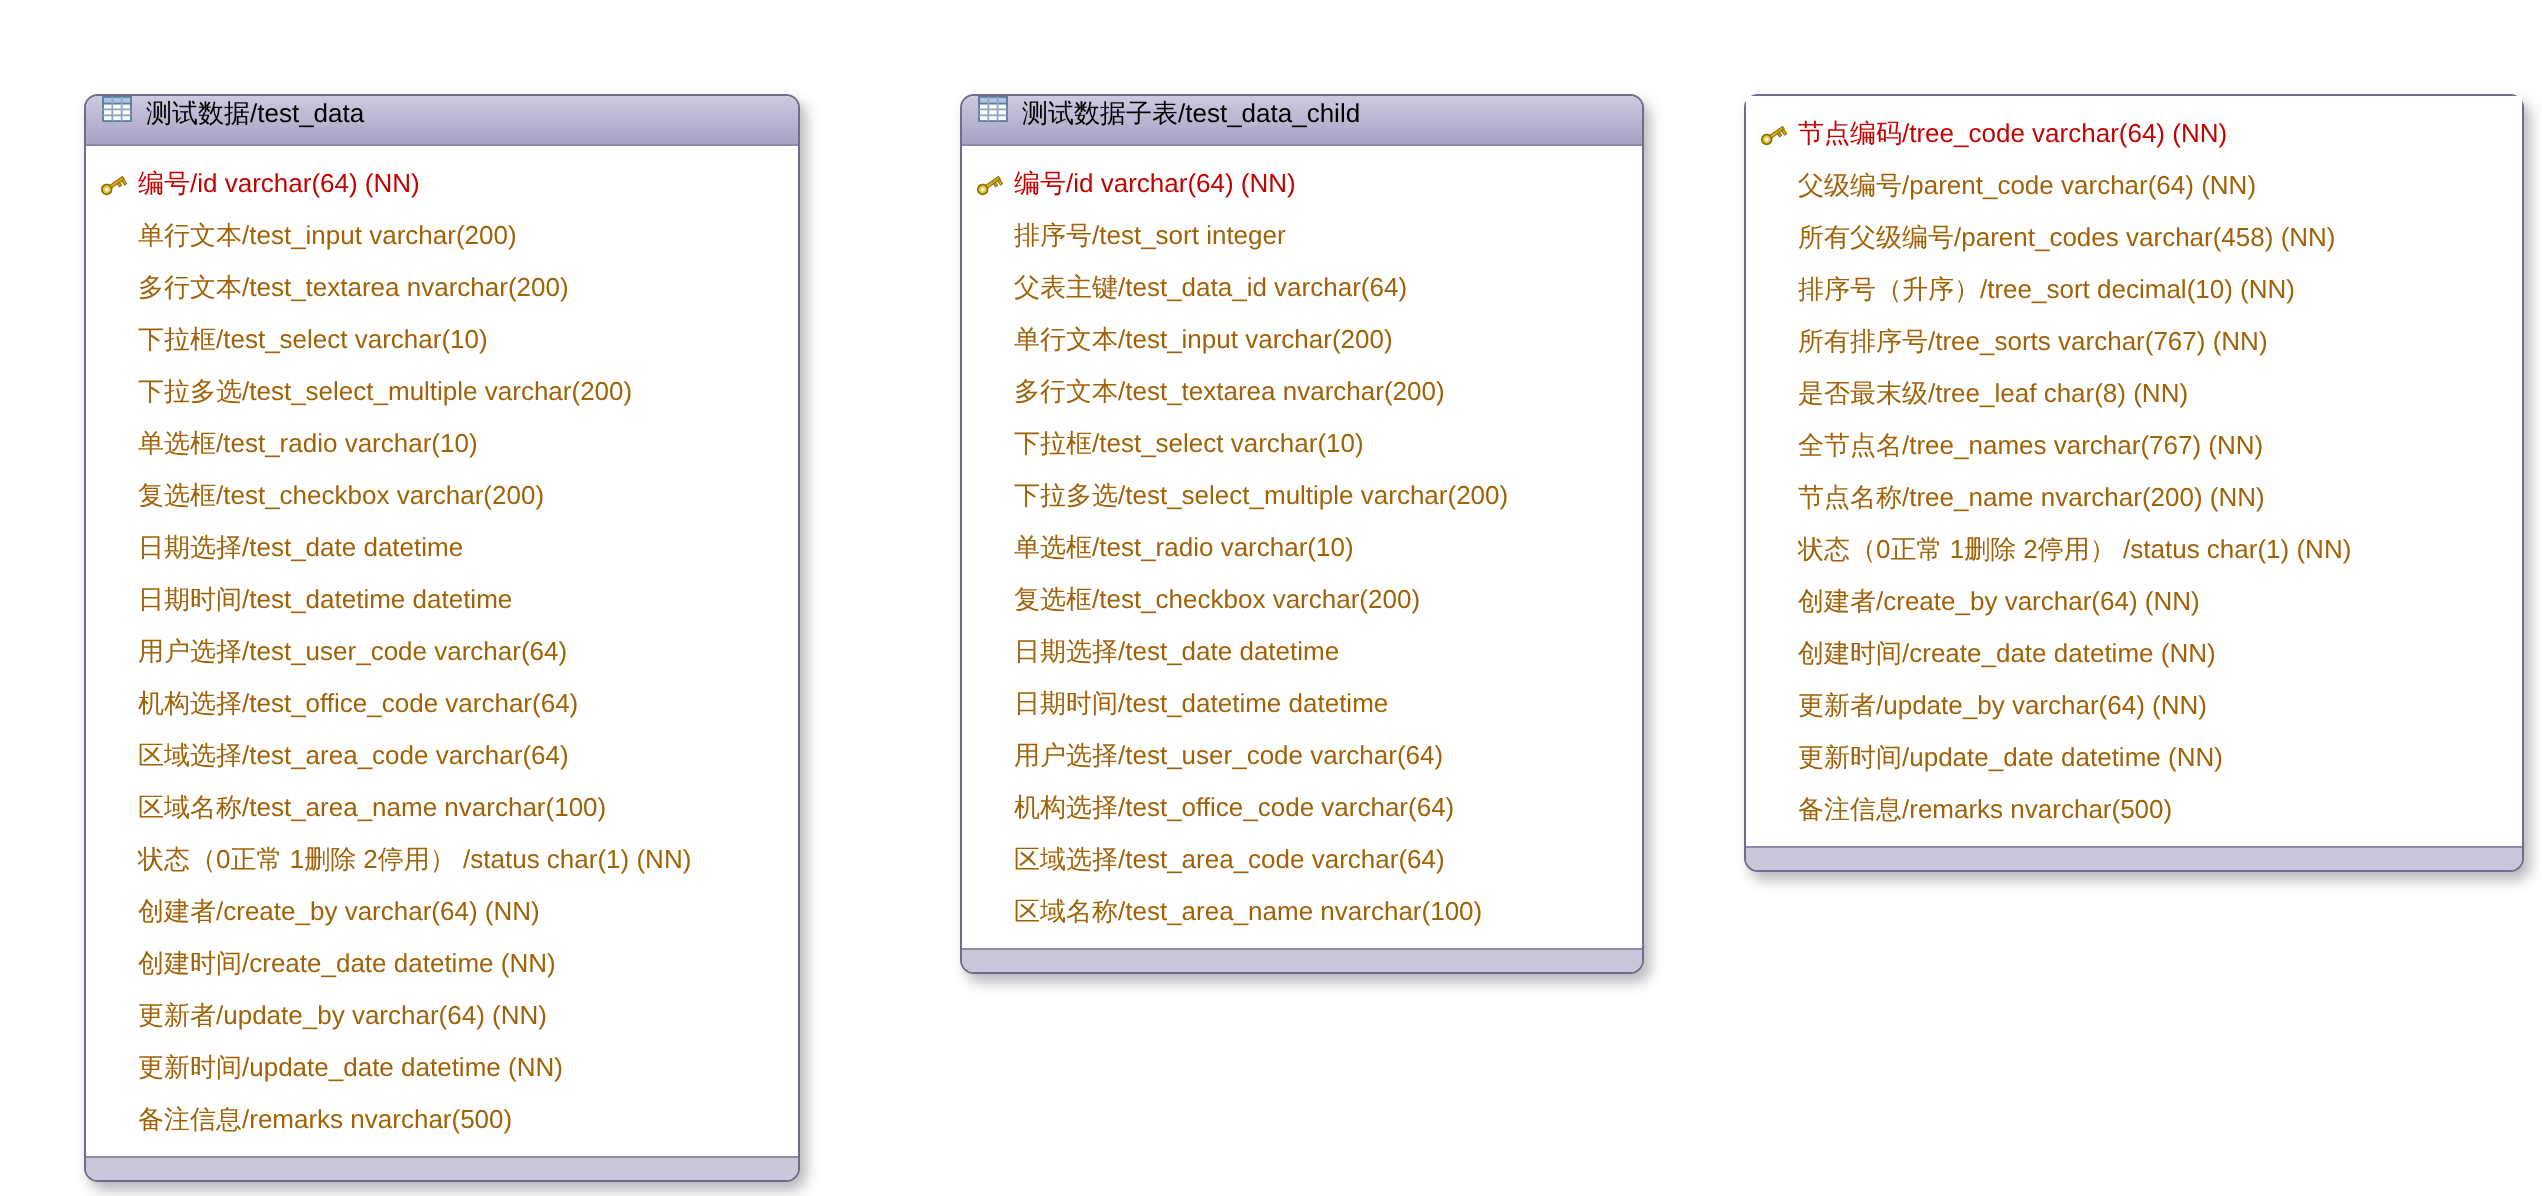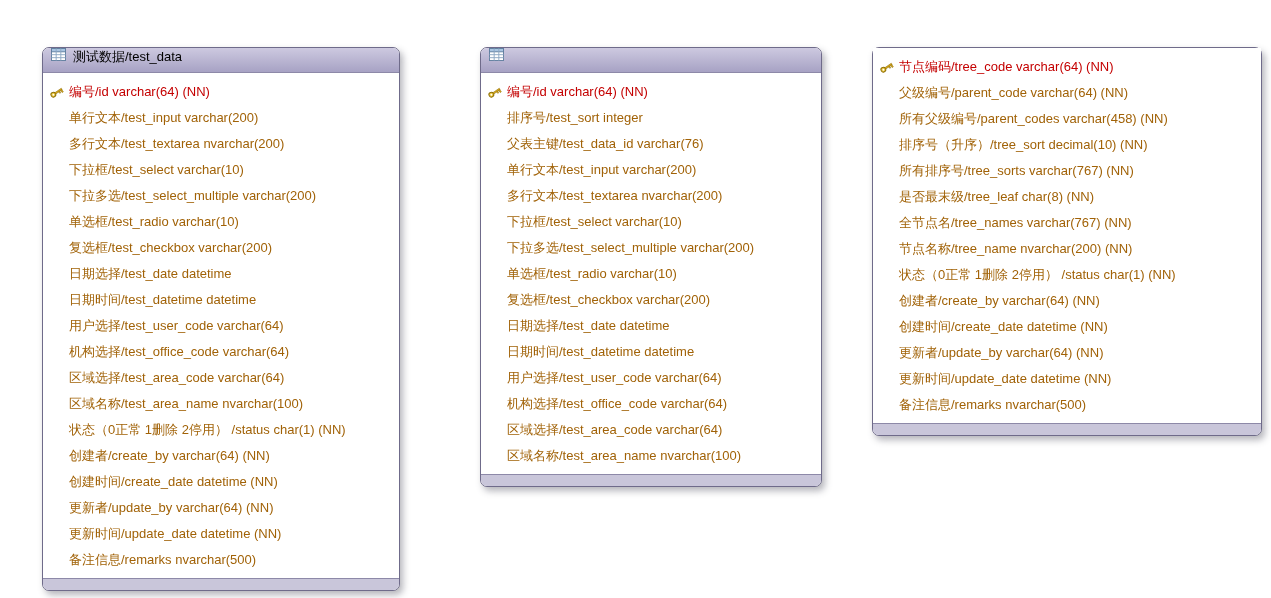--- a/index.html
+++ b/index.html
@@ -175,20 +175,21 @@
       <span class="tbl-icon">
           <svg viewBox="0 0 16 14" width="15" height="13">
             <rect x="0.5" y="0.5" width="15" height="13" fill="#ffffff" stroke="#5f7d9e"></rect>
             <rect x="0.5" y="0.5" width="15" height="3.6" fill="#a9c5e2" stroke="#5f7d9e"></rect>
             <line x1="5.5" y1="0.5" x2="5.5" y2="13.5" stroke="#8ea8c4"></line>
             <line x1="10.5" y1="0.5" x2="10.5" y2="13.5" stroke="#8ea8c4"></line>
             <line x1="0.5" y1="7.2" x2="15.5" y2="7.2" stroke="#8ea8c4"></line>
             <line x1="0.5" y1="10.4" x2="15.5" y2="10.4" stroke="#8ea8c4"></line>
           </svg>
         </span>
+      <span class="table-title">测试数据子表/test_data_child</span>
     </div>
     <div class="table-body">
         <div class="field-row pk">
           <span class="key-cell">
             <svg viewBox="0 0 18 18" width="15" height="15">
               <g transform="rotate(-35 9 9)">
                 <circle cx="4.4" cy="9" r="2.9" fill="#eac63c" stroke="#8a6a00" stroke-width="1.1"></circle>
                 <circle cx="4.4" cy="9" r="1.1" fill="#ffffff"></circle>
                 <rect x="7.2" y="8.1" width="9.4" height="1.9" fill="#d9a918" stroke="#8a6a00" stroke-width="0.6"></rect>
                 <rect x="11.6" y="9.9" width="1.5" height="2.2" fill="#d9a918" stroke="#8a6a00" stroke-width="0.6"></rect>
@@ -197,21 +198,21 @@
             </svg>
           </span>
           <span class="field-label">编号/id varchar(64) (NN)</span>
         </div>
         <div class="field-row">
           <span class="key-cell"></span>
           <span class="field-label">排序号/test_sort integer</span>
         </div>
         <div class="field-row">
           <span class="key-cell"></span>
-          <span class="field-label">父表主键/test_data_id varchar(76)</span>
+          <span class="field-label">父表主键/test_data_id varchar(64)</span>
         </div>
         <div class="field-row">
           <span class="key-cell"></span>
           <span class="field-label">单行文本/test_input varchar(200)</span>
         </div>
         <div class="field-row">
           <span class="key-cell"></span>
           <span class="field-label">多行文本/test_textarea nvarchar(200)</span>
         </div>
         <div class="field-row">

